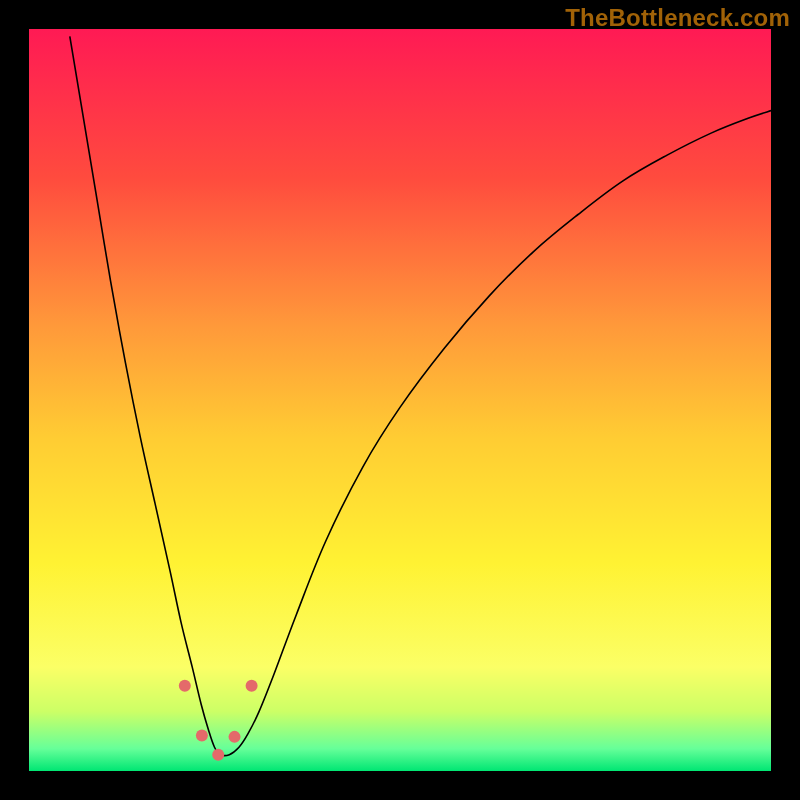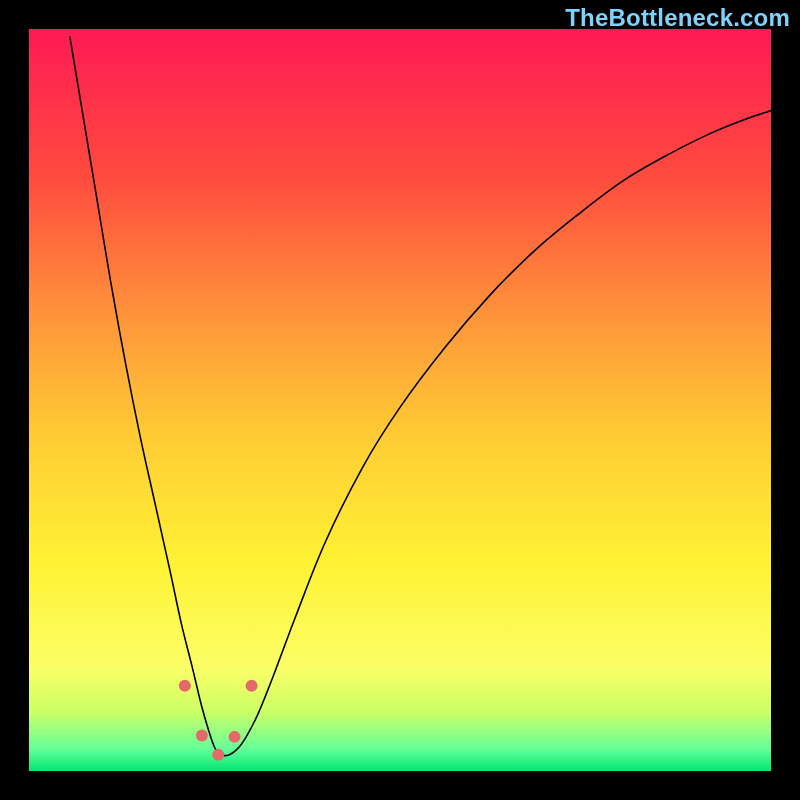--- a/index.html
+++ b/index.html
@@ -23,21 +23,21 @@
     left: 29px;
     top: 29px;
     width: 742px;
     height: 742px;
     
   }
   .watermark {
     position: absolute;
     top: 4px;
     right: 10px;
-    color: #7dd3fc;
+    color: #a16207;
     font-size: 24px;
     font-weight: 600;
     letter-spacing: 0.2px;
     user-select: none;
   }
   svg { display: block; }
 </style>
 </head>
 <body>
 

